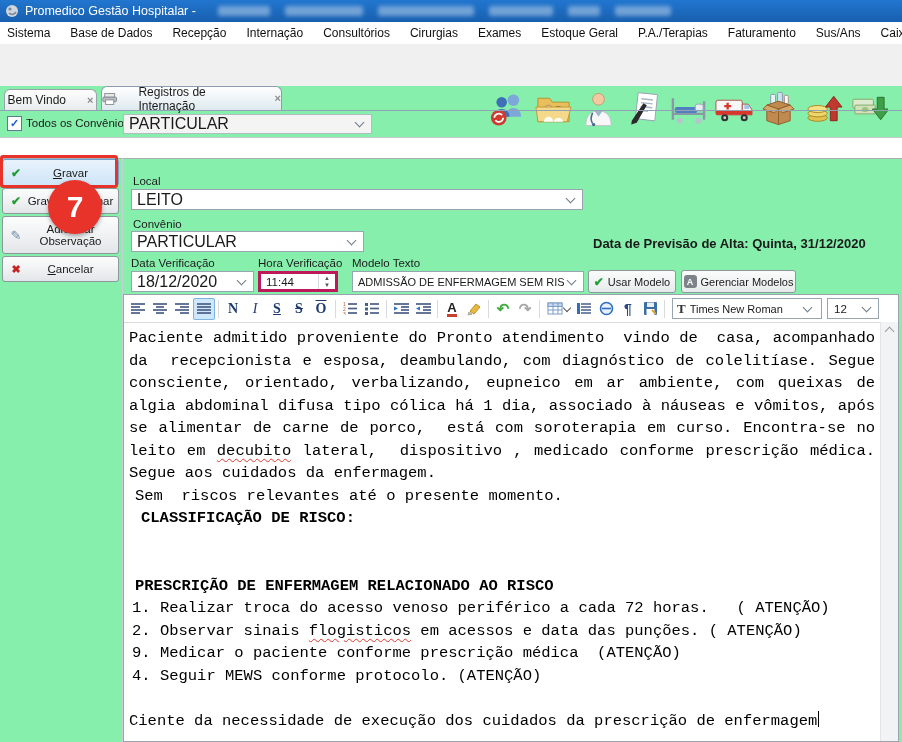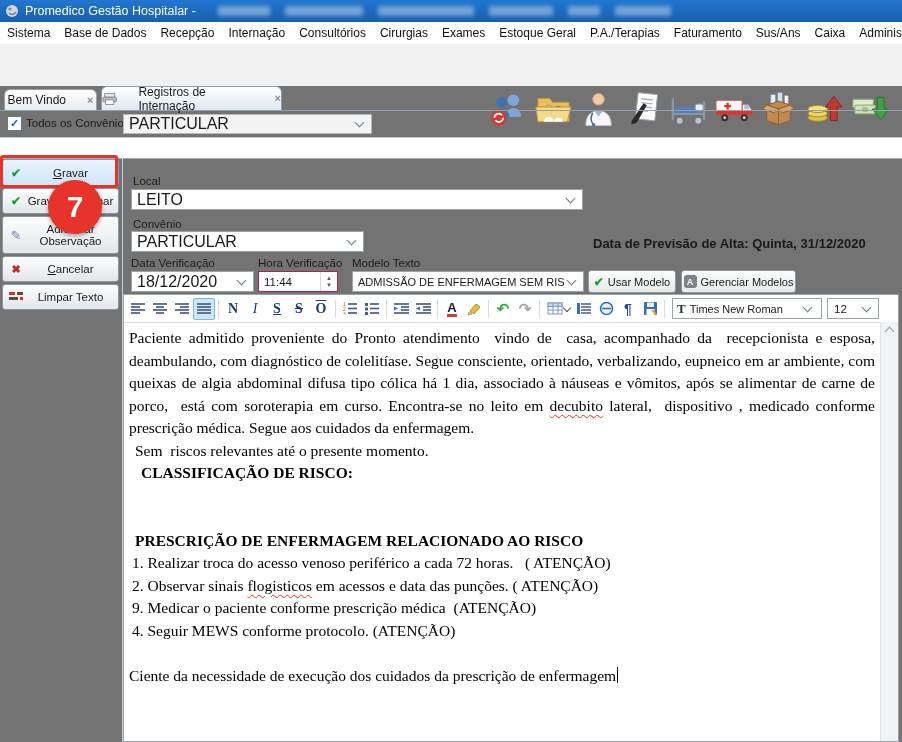--- a/index.html
+++ b/index.html
@@ -1,27 +1,27 @@
 <!DOCTYPE html>
 <html><head>
 <meta charset="utf-8">
 <style>
   html,body{margin:0;padding:0;background:#555;}
-  .page{position:relative;width:902px;height:742px;background:#737373;overflow:hidden;
+  .page{position:relative;width:902px;height:742px;background:#86efac;overflow:hidden;
         font-family:"Liberation Sans",sans-serif;color:#1a1a1a;}
 
   
   .titlebar{position:absolute;left:0;top:0;width:902px;height:22px;background:linear-gradient(#2176cf,#185fae);}
   .app-icon{position:absolute;left:5px;top:4px;width:14px;height:14px;}
   .title-text{position:absolute;left:25px;top:0;line-height:22px;font-size:12.5px;color:#fff;white-space:nowrap;}
   .redactions{position:absolute;left:218px;top:6px;display:flex;gap:15px;}
   .redactions span{display:block;height:10px;border-radius:2px;background:rgba(255,255,255,.38);filter:blur(2px);}
 
   
-  .menubar{position:absolute;left:0;top:22px;width:902px;height:22px;background:#fff;display:flex;align-items:center;overflow:hidden;white-space:nowrap;}
+  .menubar{position:absolute;left:0;top:22px;width:902px;height:22px;background:#fff;display:flex;align-items:center;overflow:hidden;white-space:nowrap;gap:6px;}
   .menu-item{padding:0 7px;font-size:12px;color:#101010;line-height:22px;}
 
   
   .bigbar{position:absolute;left:0;top:44px;width:902px;height:42px;background:#f0f0f0;}
   .bigicons{position:absolute;left:489px;top:46px;display:flex;gap:6px;}
   .bigicons svg{width:39px;height:38px;}
 
   
   .tabstrip{position:absolute;left:0;top:86px;width:902px;height:24px;border-bottom:1px solid #93a1b5;}
   .tab{position:absolute;display:flex;align-items:center;justify-content:center;gap:21px;font-size:12px;
@@ -61,21 +61,21 @@
   
   .ann-rect{position:absolute;left:0;top:155px;width:118px;height:33px;border:3px solid #e8332b;border-radius:3px;
             box-sizing:border-box;pointer-events:none;}
   .ann-circle{position:absolute;left:48px;top:180px;width:54px;height:54px;border-radius:50%;background:#e8332b;
               color:#fff;font-size:30px;font-weight:bold;display:flex;align-items:center;justify-content:center;
               box-shadow:0 2px 4px rgba(0,0,0,.35);pointer-events:none;}
 
   
   .lbl{position:absolute;font-size:11.5px;color:#1c1c1c;white-space:nowrap;}
   .alta{position:absolute;left:593px;top:236px;font-size:13px;font-weight:bold;white-space:nowrap;}
-  .spinner{position:absolute;background:#fff;border:1px solid #be185d;box-sizing:border-box;display:flex;align-items:center;
+  .spinner{position:absolute;background:#fff;border:3px solid #be185d;box-sizing:border-box;display:flex;align-items:center;
            padding-left:5px;font-size:11.5px;}
   .spin-arrows{margin-left:auto;width:16px;border-left:1px solid #d5dade;height:100%;display:flex;flex-direction:column;
                align-items:center;justify-content:center;font-size:6px;color:#555;line-height:7px;}
   .btn{position:absolute;border:1px solid #8e979e;border-radius:3px;box-sizing:border-box;
        background:linear-gradient(#fbfcfc,#e7eaec);display:flex;align-items:center;justify-content:center;gap:4px;font-size:11px;}
   .gear-ic{width:13px;height:13px;background:#7d8389;border-radius:3px;color:#fff;font-size:9px;font-weight:bold;
            display:flex;align-items:center;justify-content:center;}
 
   
   .editor{position:absolute;left:123px;top:294px;width:776px;height:448px;background:#fff;border:1px solid #9aa2ab;
@@ -92,21 +92,21 @@
   .pilc{color:#2b4a8b;font-size:14px;font-weight:bold;}
   .caret-dn{width:5px;height:5px;border-right:1.4px solid #555;border-bottom:1.4px solid #555;transform:rotate(45deg);margin-left:1px;margin-bottom:2px;}
   .fontcombo{width:150px;height:21px;border:1px solid #97a5b0;box-sizing:border-box;display:flex;align-items:center;
              padding:0 2px 0 4px;gap:4px;margin-left:4px;flex:none;}
   .fontcombo .fname{flex:1;font-size:11px;white-space:nowrap;overflow:hidden;}
   .ticon{font-family:"Liberation Serif",serif;font-weight:bold;font-size:13px;color:#333;}
   .sizecombo{width:52px;height:21px;border:1px solid #97a5b0;box-sizing:border-box;display:flex;align-items:center;
              padding-left:6px;font-size:11.5px;margin-left:5px;flex:none;}
 
   .etext{position:absolute;left:0;top:27px;right:17px;bottom:0;padding:5px 6px 0 5px;
-         font-family:Liberation Serif, serif;font-size:15.5px;line-height:22.5px;color:#000;overflow:hidden;}
+         font-family:Liberation Mono, monospace;font-size:15.5px;line-height:22.5px;color:#000;overflow:hidden;}
   .escroll{position:absolute;right:0;top:27px;bottom:0;width:17px;background:#f2f3f5;border-left:1px solid #e4e4e4;}
   .escroll .up{height:16px;display:flex;align-items:center;justify-content:center;}
   .chev-up{width:6px;height:6px;border-left:1.6px solid #9a9a9a;border-top:1.6px solid #9a9a9a;transform:rotate(45deg);margin-top:3px;}
 
   .jp{text-align:justify;white-space:pre-wrap;}
   .ln{white-space:pre-wrap;}
   .b{font-weight:bold;}
   .i1{padding-left:12px;}
   .i2{padding-left:6px;}
   .i3{padding-left:3px;}
@@ -265,31 +265,20 @@
     <span class="lab">Gravar e Assinar</span>
   </div>
   <div class="sbtn" style="top:216px;height:38px;">
     <span class="ic pencil">✎</span>
     <span class="lab">Adicionar Observação</span>
   </div>
   <div class="sbtn" style="top:256px;height:26px;">
     <span class="ic red-x">✖</span>
     <span class="lab accel">Cancelar</span>
   </div>
-  <div class="sbtn" style="top:284px;height:26px;">
-    <span class="ic">
-      <svg width="14" height="11" viewBox="0 0 14 11">
-          <rect x="0" y="1" width="6" height="3" fill="#c43a2e"></rect>
-          <rect x="8" y="1" width="6" height="3" fill="#5a4a42"></rect>
-          <rect x="0" y="6" width="9" height="3" fill="#5a4a42"></rect>
-          <rect x="11" y="6" width="3" height="3" fill="#c43a2e"></rect>
-        </svg>
-    </span>
-    <span class="lab">Limpar Texto</span>
-  </div>
 
   <span class="lbl" style="left:133px;top:175px;">Local</span>
   <div class="combo" style="left:131px;top:189px;width:452px;height:21px;">
     <span class="val">LEITO</span>
     <span class="chev"></span>
   </div>
 
   <span class="lbl" style="left:133px;top:218px;">Convênio</span>
   <div class="combo" style="left:131px;top:231px;width:233px;height:21px;">
     <span class="val">PARTICULAR</span>

